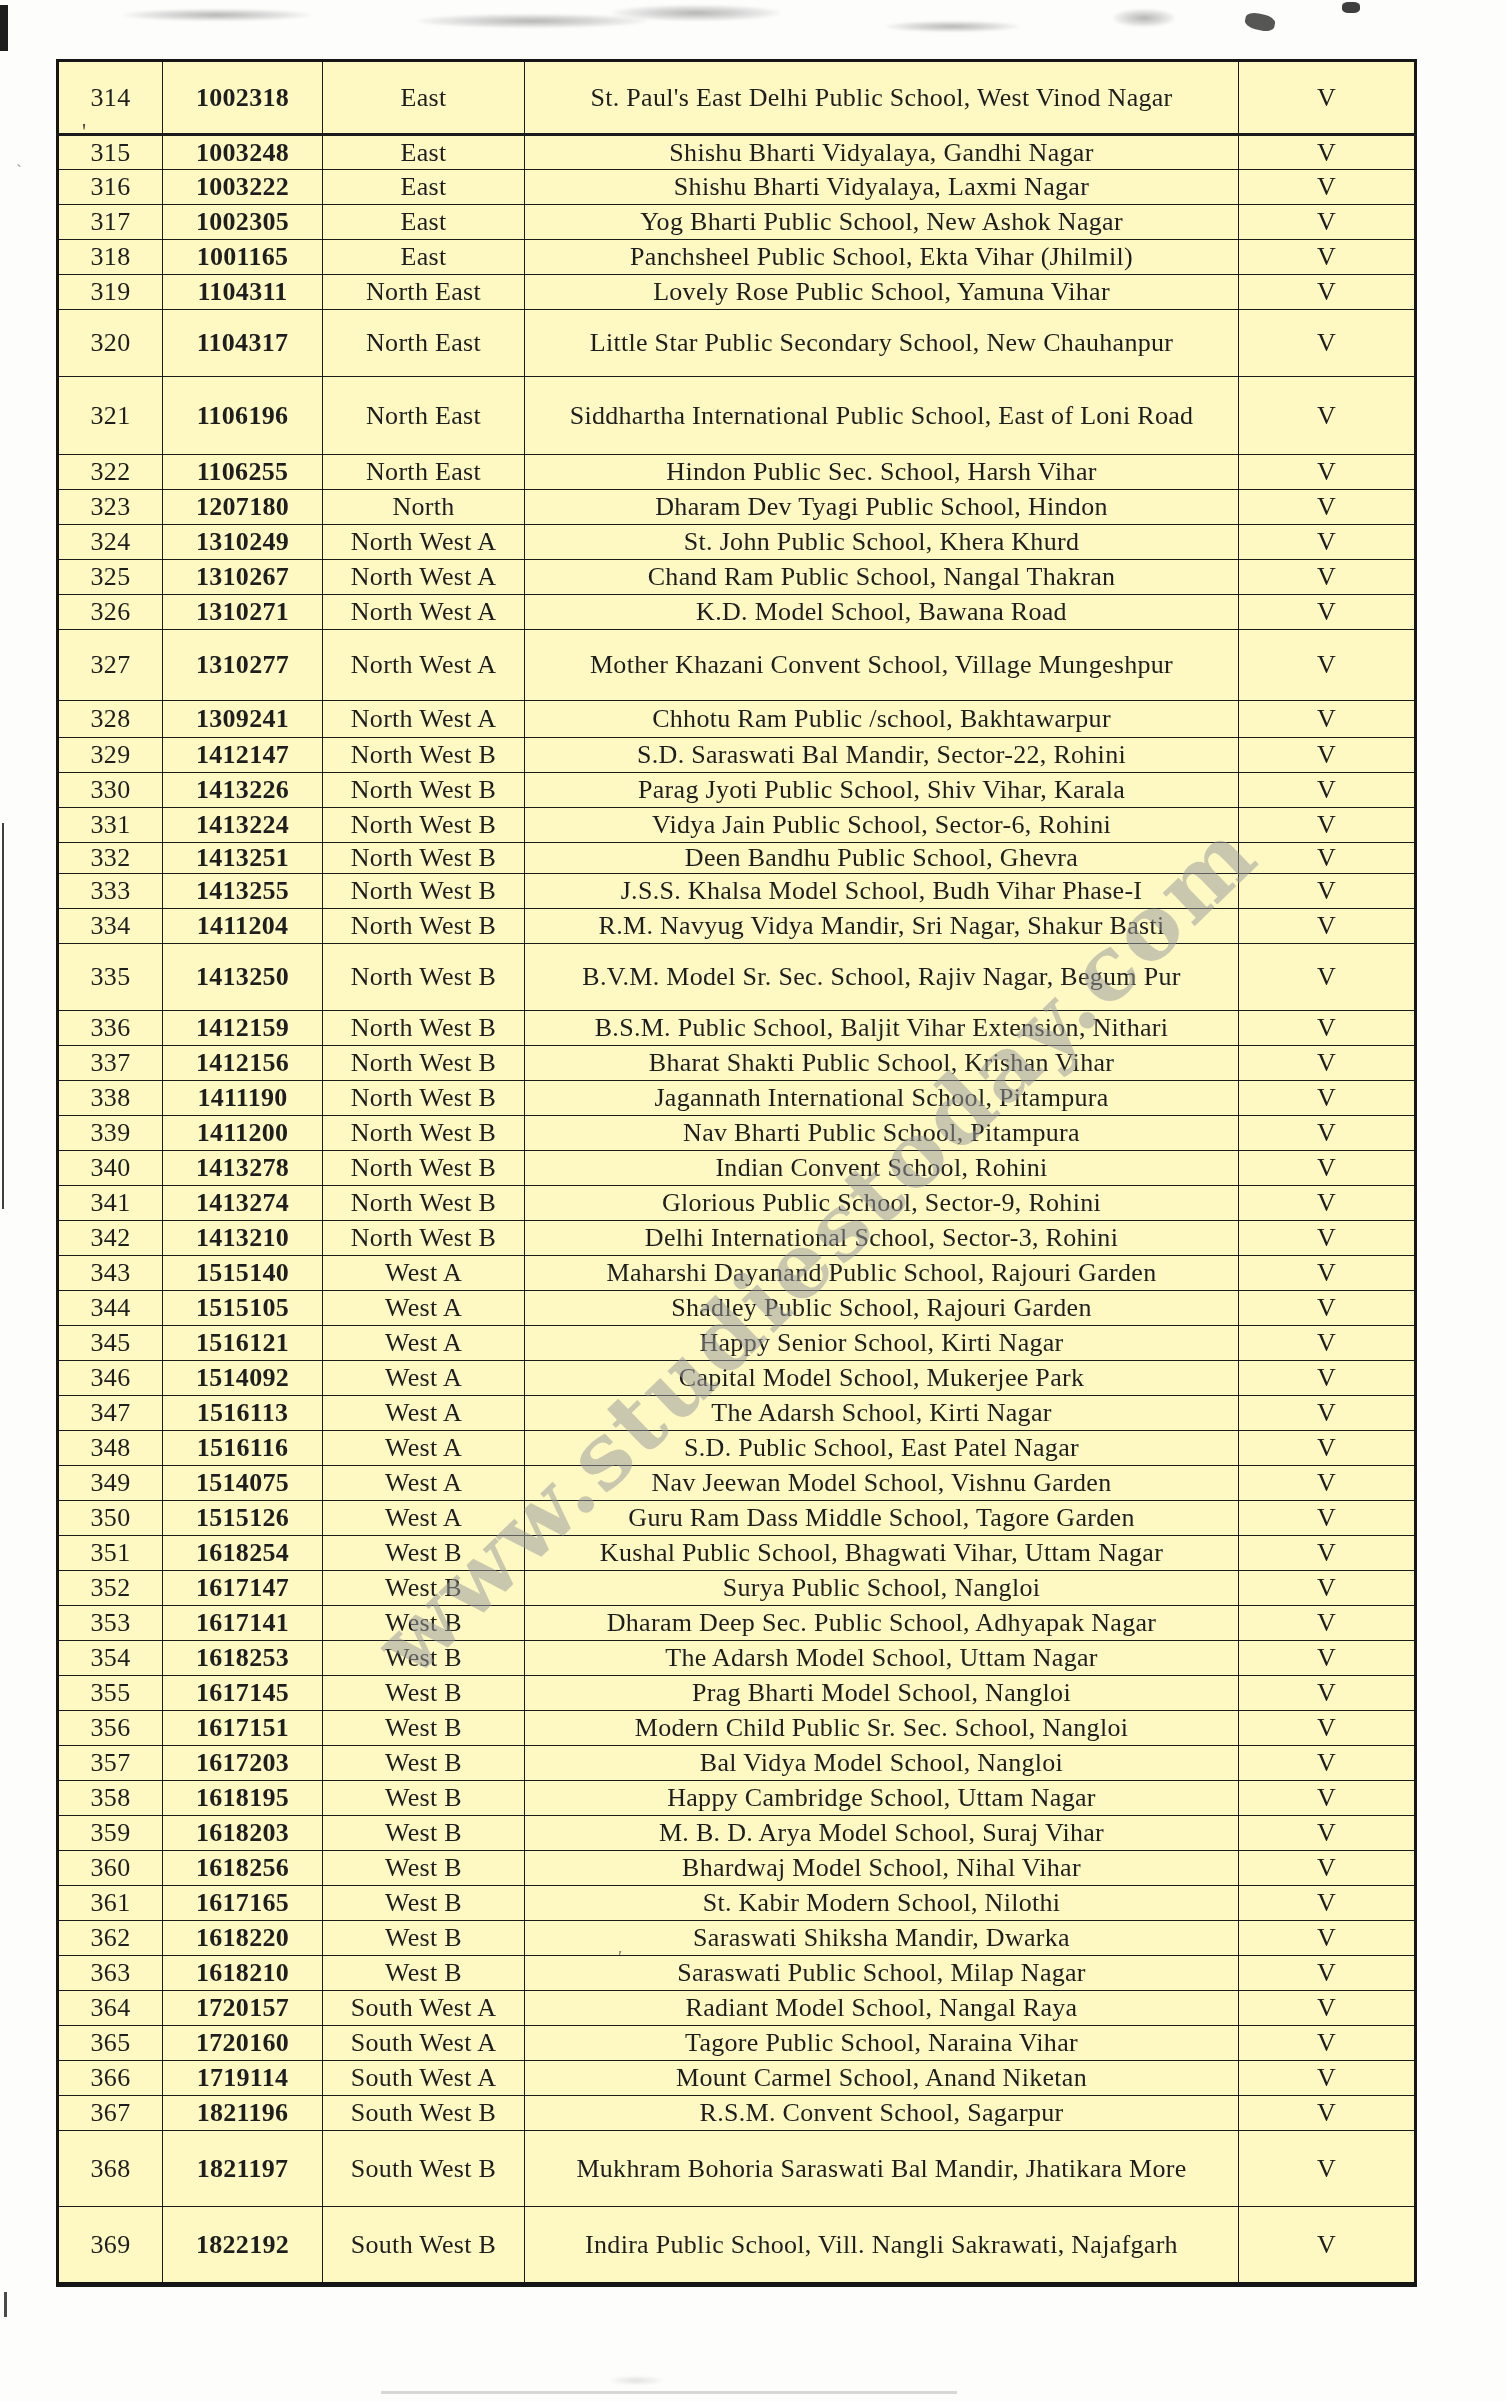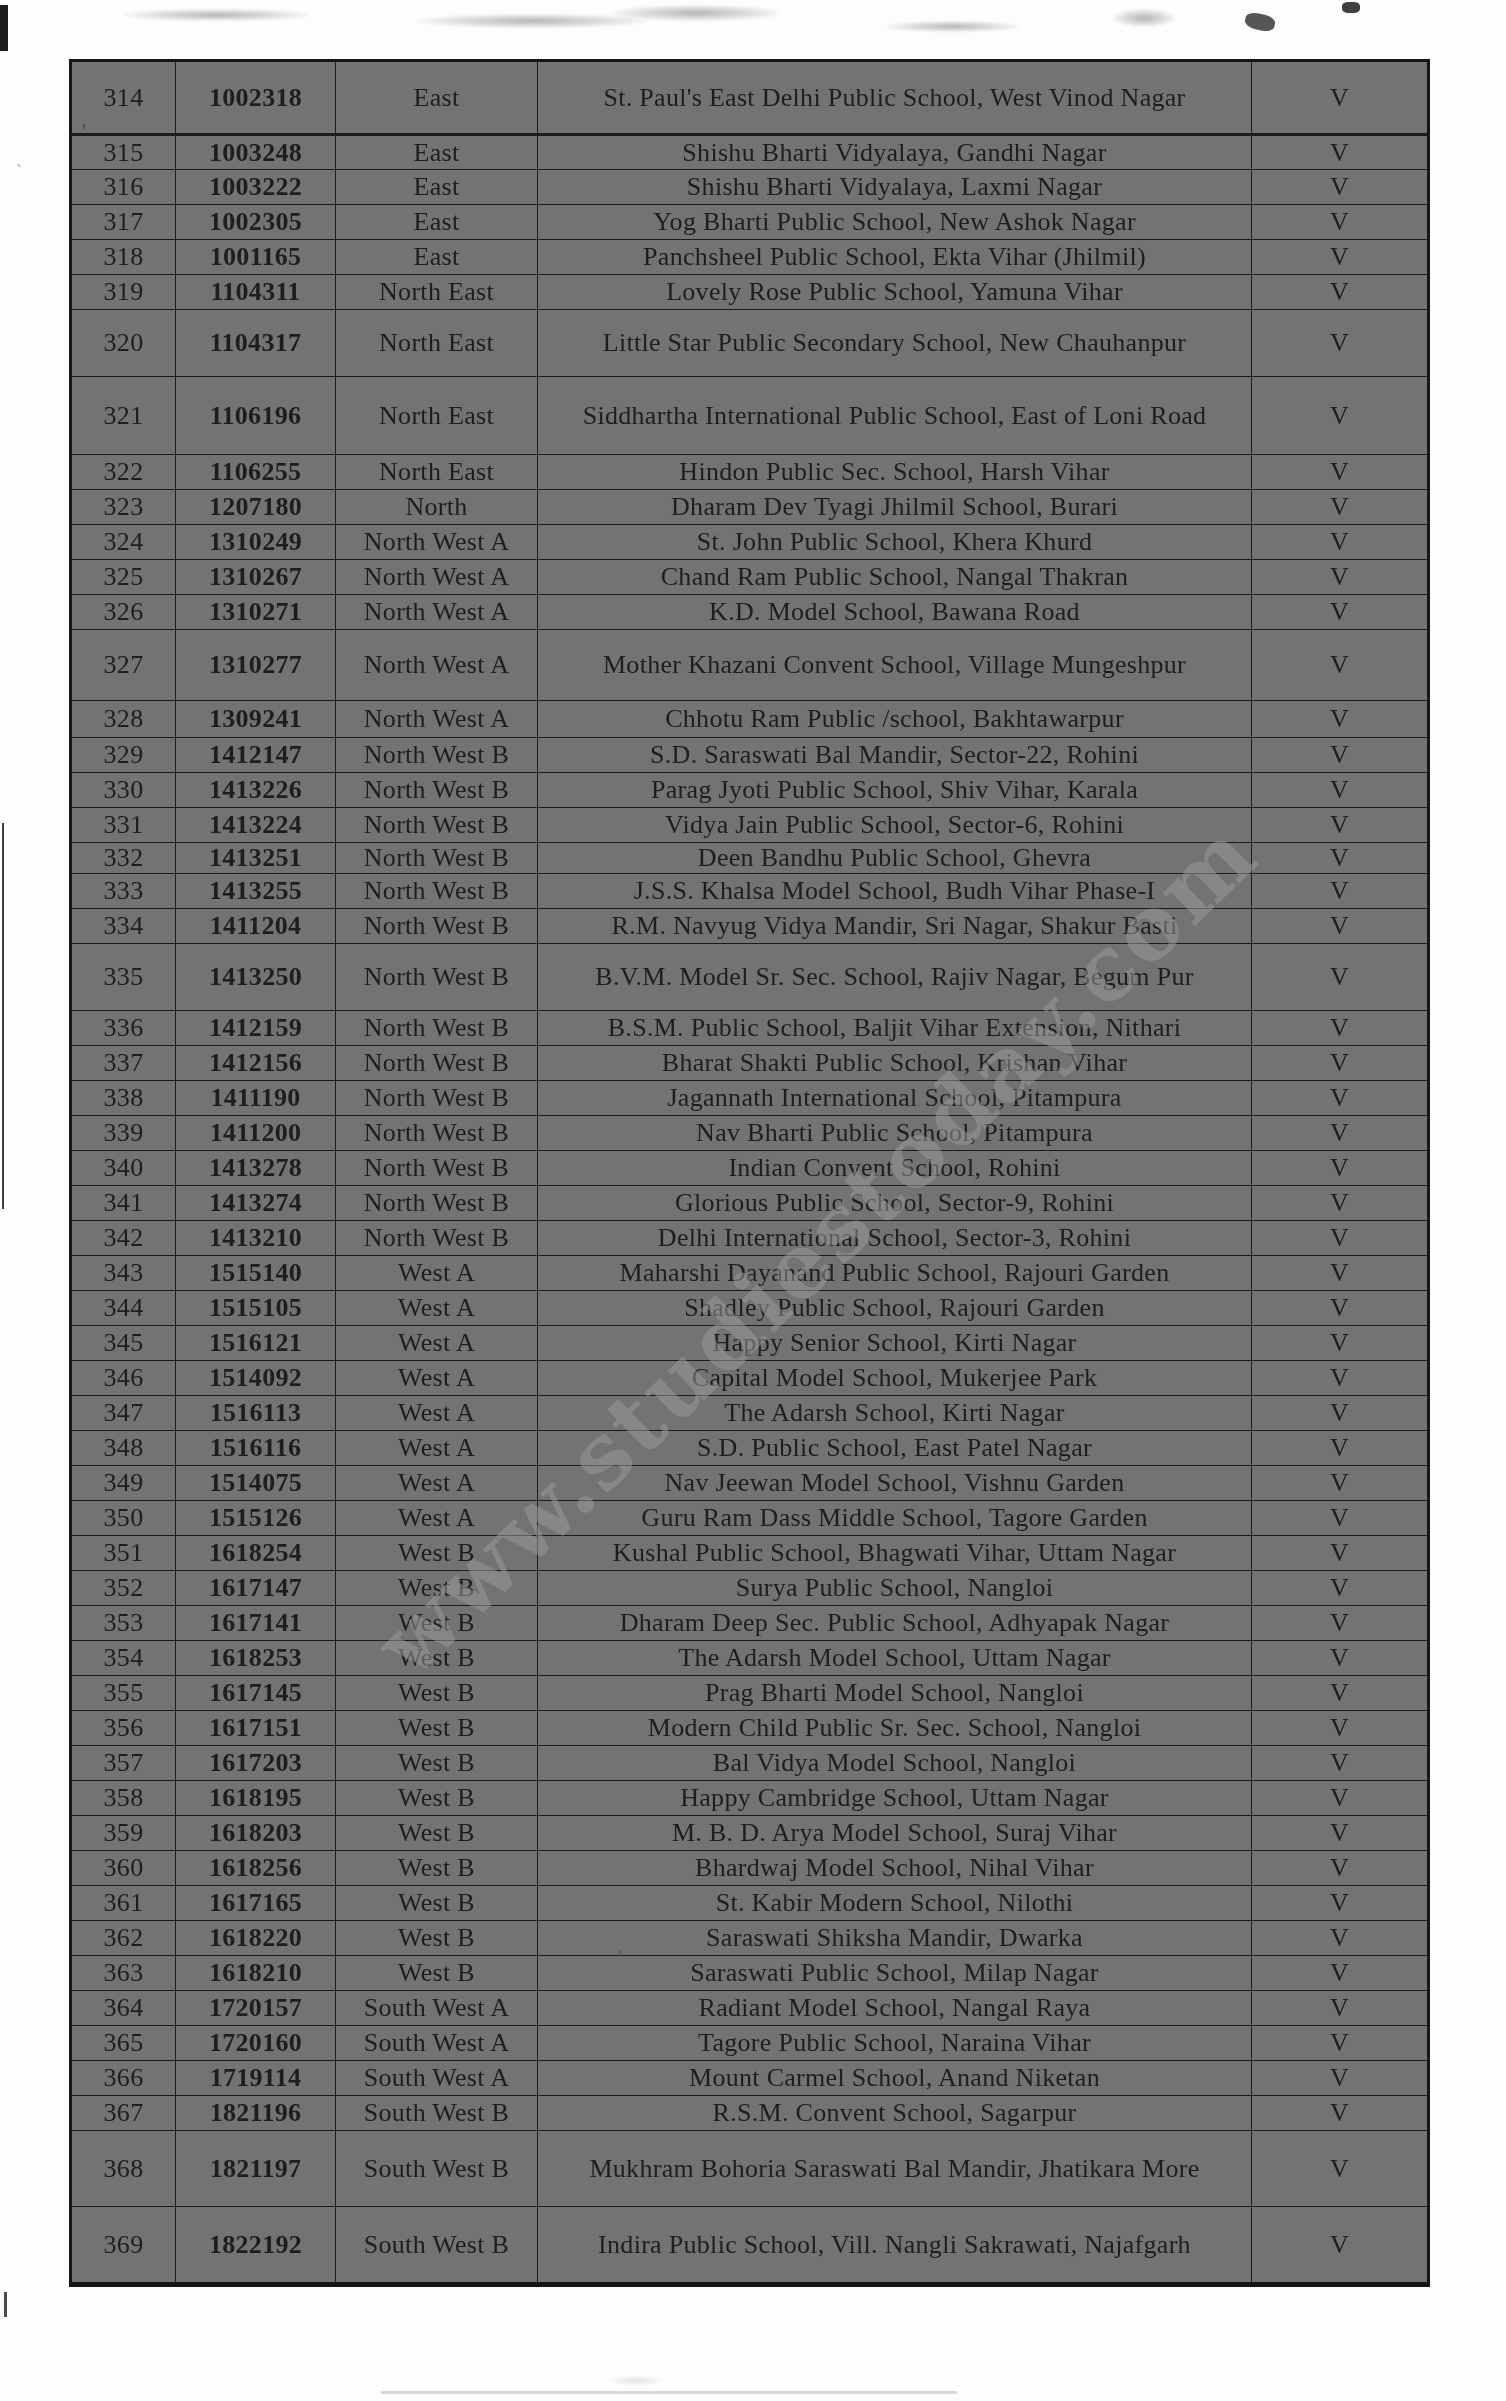--- a/index.html
+++ b/index.html
@@ -8,25 +8,25 @@
     background:#ffffff;
     font-family:"Liberation Serif","DejaVu Serif",serif;
     position:relative;
     overflow:hidden;
   }
   .page{position:absolute;inset:0;background:#fdfdfc;}
 
   
   table.schools{
     position:absolute;
-    left:69px;top:59px;
+    left:56px;top:59px;
     width:1358px;
     border-collapse:collapse;
     table-layout:fixed;
-    background:#737373;
+    background:#fef9c3;
     border:3.5px solid #161616;
     border-bottom-width:5.3px;
   }
   table.schools col.c-sn{width:105px;}
   table.schools col.c-code{width:160px;}
   table.schools col.c-region{width:202px;}
   table.schools col.c-name{width:714px;}
   table.schools col.c-cat{width:177px;}
   table.schools td{
     border:1.8px solid #1b1b1b;
@@ -148,21 +148,21 @@
       <td class="sn">322</td>
       <td class="code">1106255</td>
       <td class="region">North East</td>
       <td class="name">Hindon Public Sec. School, Harsh Vihar</td>
       <td class="cat">V</td>
     </tr>
         <tr style="height: 35px;">
       <td class="sn">323</td>
       <td class="code">1207180</td>
       <td class="region">North</td>
-      <td class="name">Dharam Dev Tyagi Jhilmil School, Burari</td>
+      <td class="name">Dharam Dev Tyagi Public School, Hindon</td>
       <td class="cat">V</td>
     </tr>
         <tr style="height: 35px;">
       <td class="sn">324</td>
       <td class="code">1310249</td>
       <td class="region">North West A</td>
       <td class="name">St. John Public School, Khera Khurd</td>
       <td class="cat">V</td>
     </tr>
         <tr style="height: 35px;">

